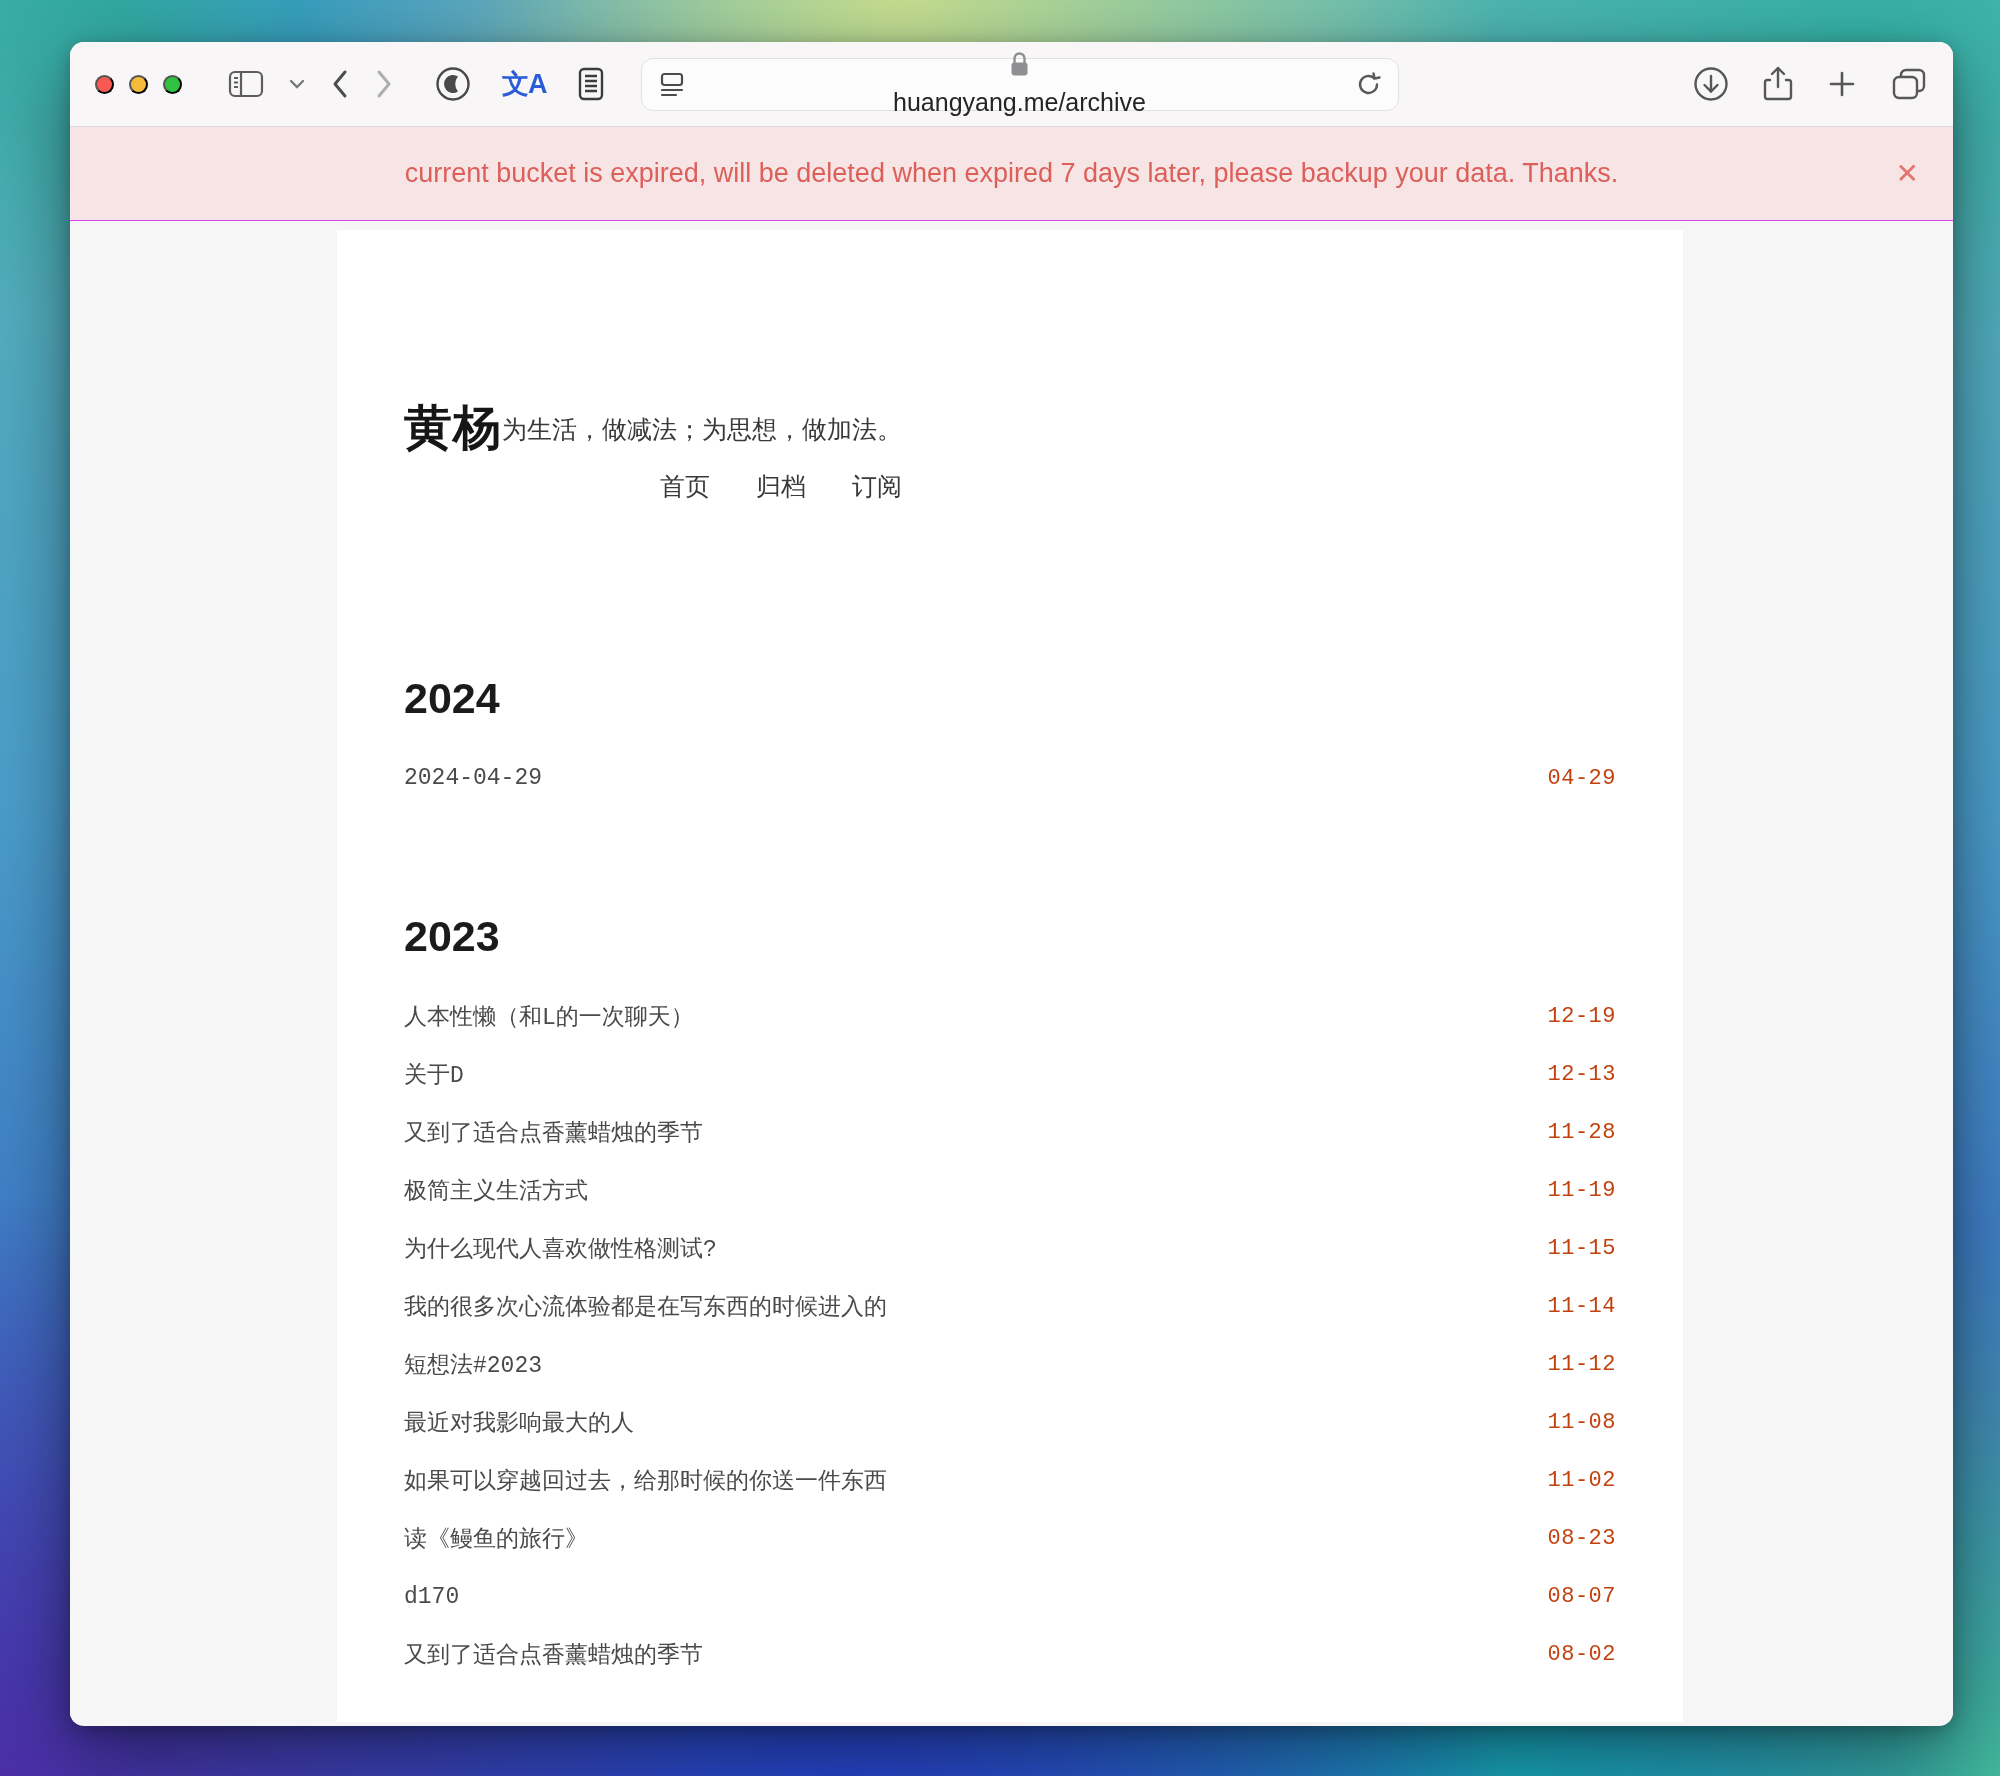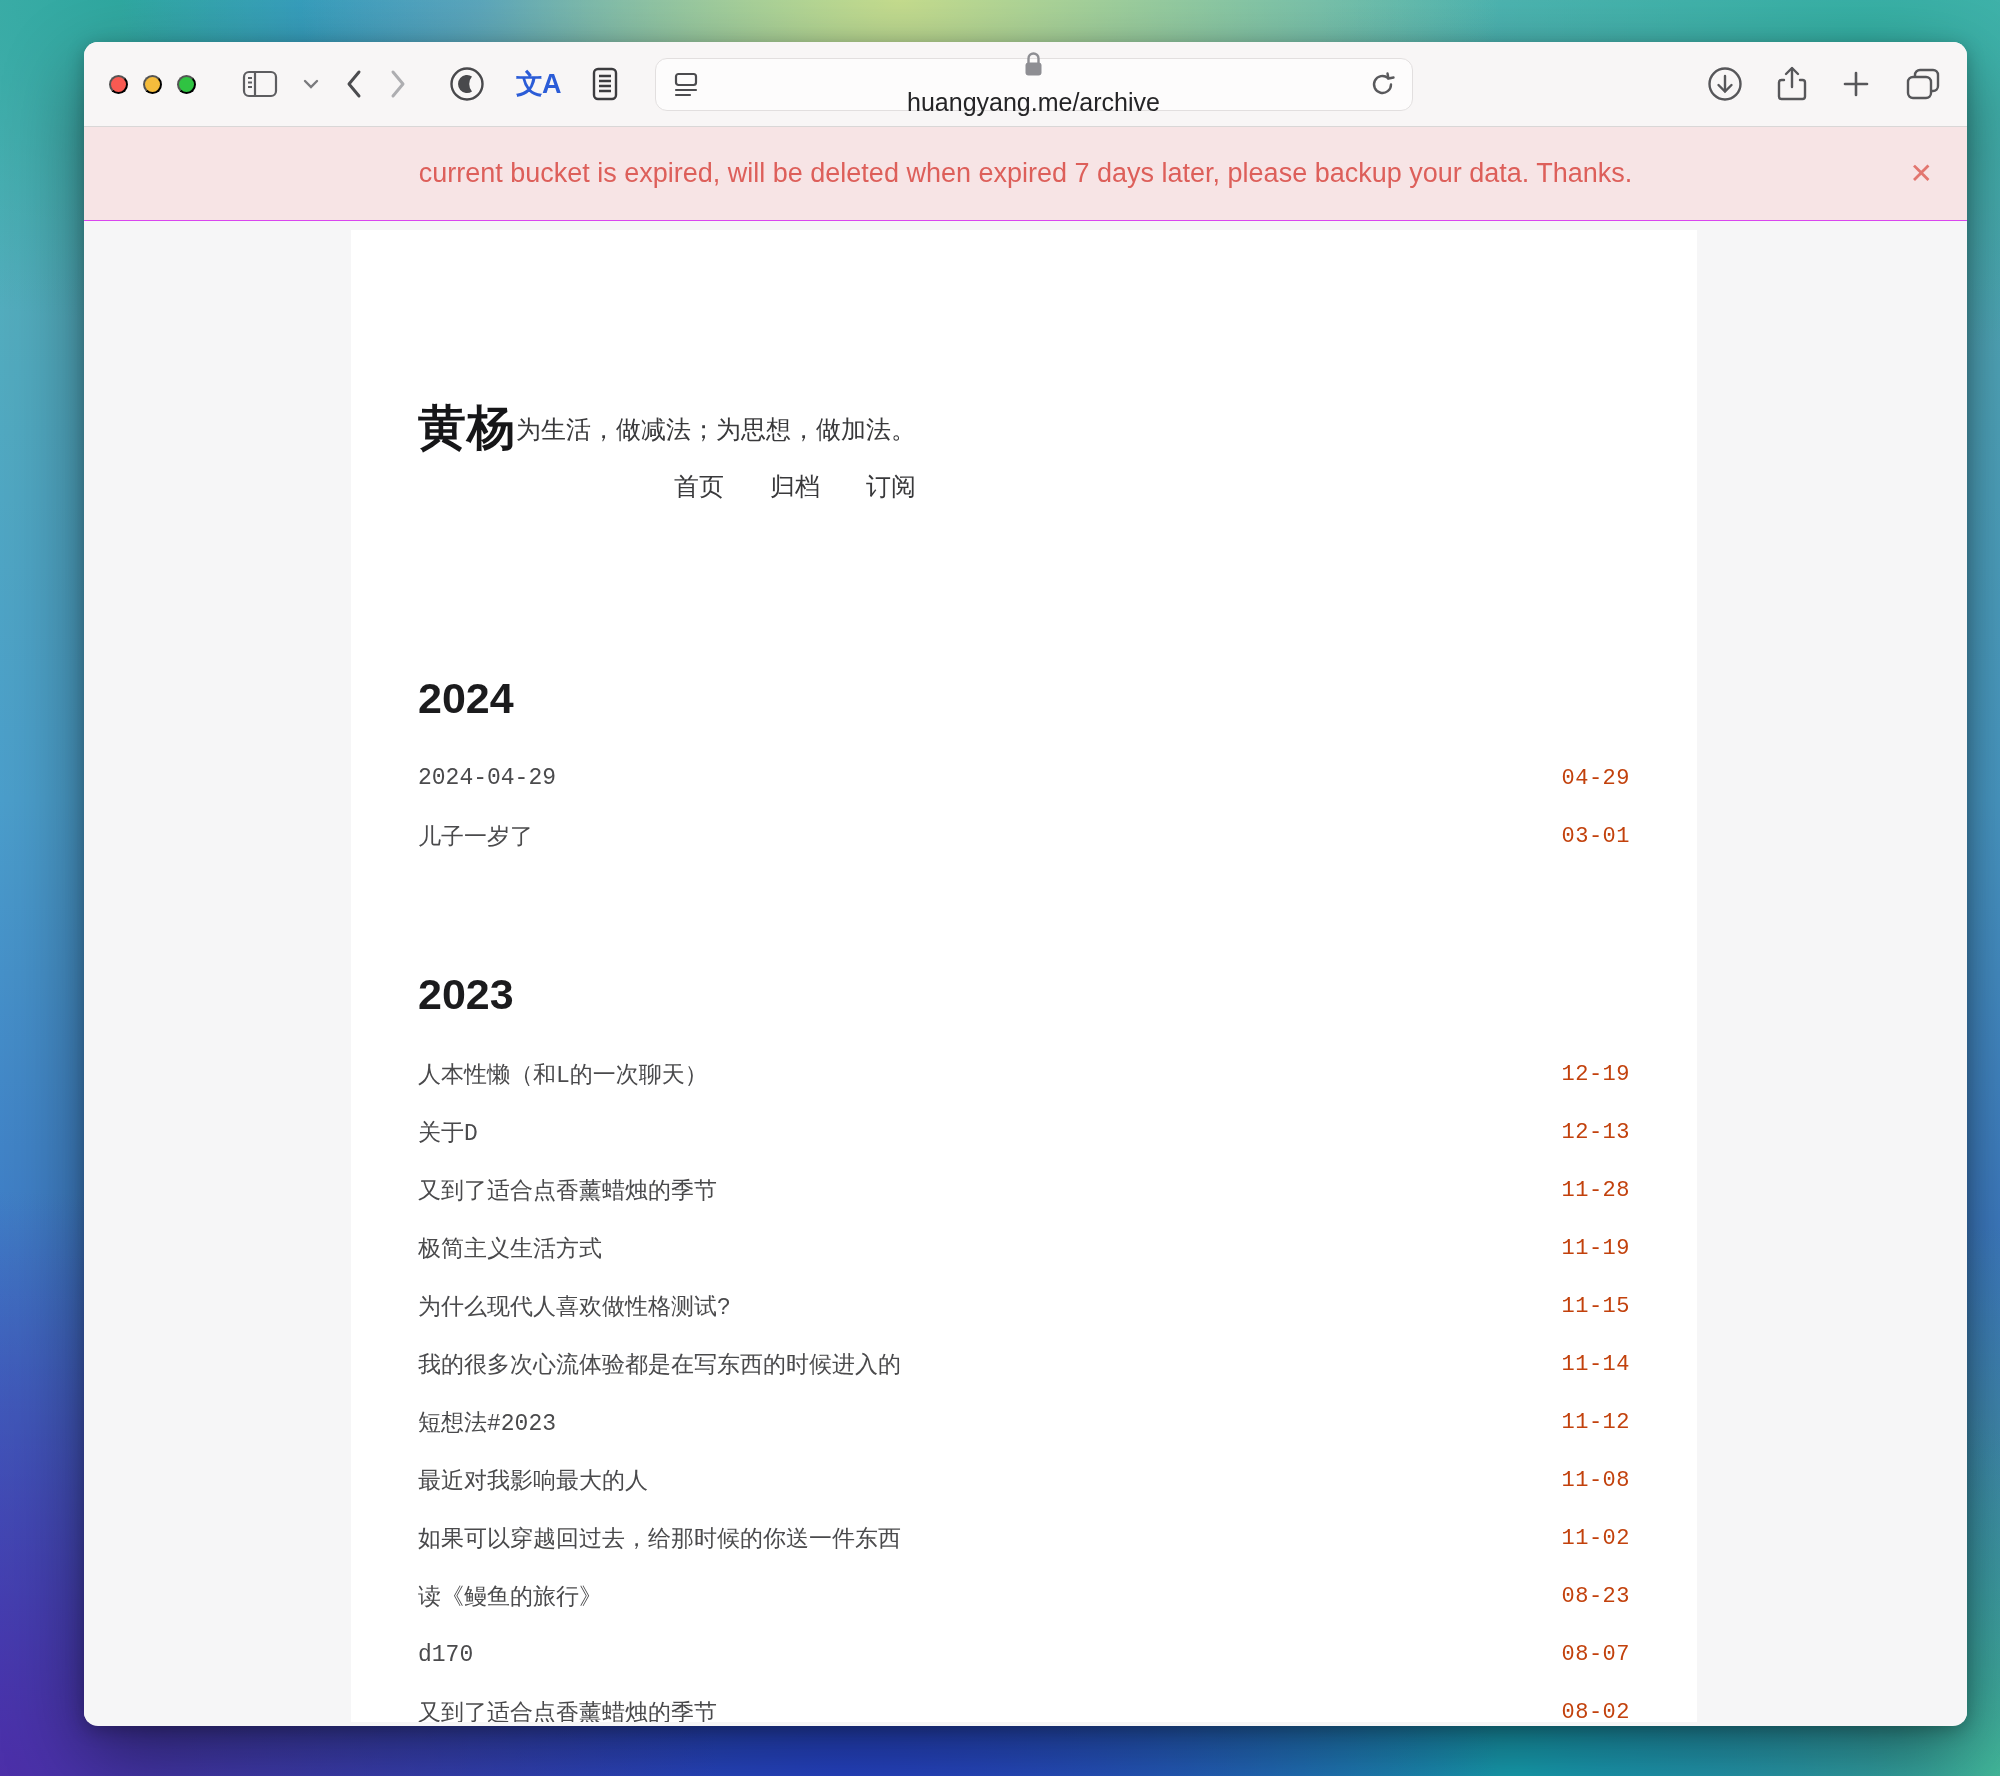--- a/index.html
+++ b/index.html
@@ -11,21 +11,21 @@
       radial-gradient(ellipse 30% 28% at 24% 0%, #2f8fd0 0%, rgba(47,143,208,0) 60%),
       radial-gradient(ellipse 40% 30% at 6% 0%, #2fa8a0 0%, rgba(47,168,160,0) 60%),
       radial-gradient(ellipse 45% 30% at 93% 2%, #35b0a4 0%, rgba(53,176,164,0) 60%),
       radial-gradient(ellipse 60% 55% at 0% 100%, #4c2fa8 0%, rgba(76,47,168,0) 60%),
       radial-gradient(ellipse 55% 50% at 42% 100%, #2746cd 0%, rgba(39,70,205,0) 60%),
       radial-gradient(ellipse 50% 50% at 76% 100%, #18a9bb 0%, rgba(24,169,187,0) 62%),
       radial-gradient(ellipse 45% 50% at 100% 100%, #4fbc90 0%, rgba(79,188,144,0) 62%),
       linear-gradient(180deg, #58b6b6 0%, #4b9ecb 45%, #2f55c0 100%);
   }
   .window {
-    position:absolute; left:84px; top:42px; width:1883px; height:1684px;
+    position:absolute; left:70px; top:42px; width:1883px; height:1684px;
     border-radius:14px; overflow:hidden; background:#f6f6f7;
     box-shadow:0 30px 80px rgba(0,0,0,0.45), 0 4px 18px rgba(0,0,0,0.25);
   }
   
   .toolbar {
     height:85px; background:#f8f6f6; border-bottom:1px solid #d9d7d7;
     display:flex; align-items:center; padding:0 25px;
   }
   .traffic { display:flex; gap:15px; margin-right:46px; }
   .light { width:19px; height:19px; border-radius:50%; }
@@ -213,24 +213,20 @@
 
       <div id="archive">
   <section class="archive-section">
     <h2 class="year-heading">2024</h2>
     <div class="post-list">
   <div class="post-row">
     <a class="post-title">2024-04-29</a>
     <span class="post-date">04-29</span>
   </div>
 
-  <div class="post-row">
-    <a class="post-title">儿子一岁了</a>
-    <span class="post-date">03-01</span>
-  </div>
 </div>
   </section>
 
   <section class="archive-section">
     <h2 class="year-heading">2023</h2>
     <div class="post-list">
   <div class="post-row">
     <a class="post-title">人本性懒（和L的一次聊天）</a>
     <span class="post-date">12-19</span>
   </div>

